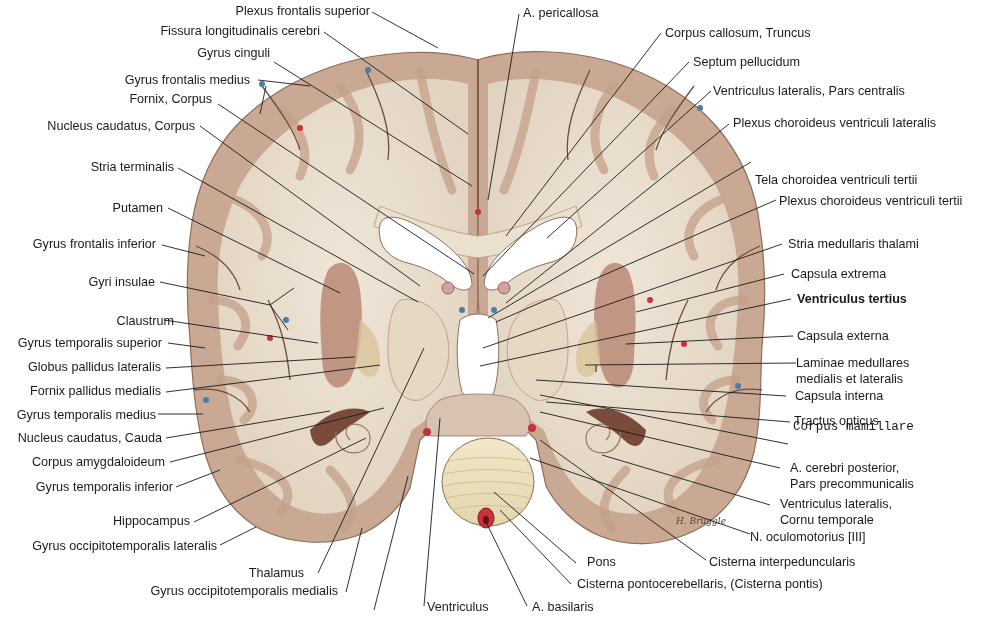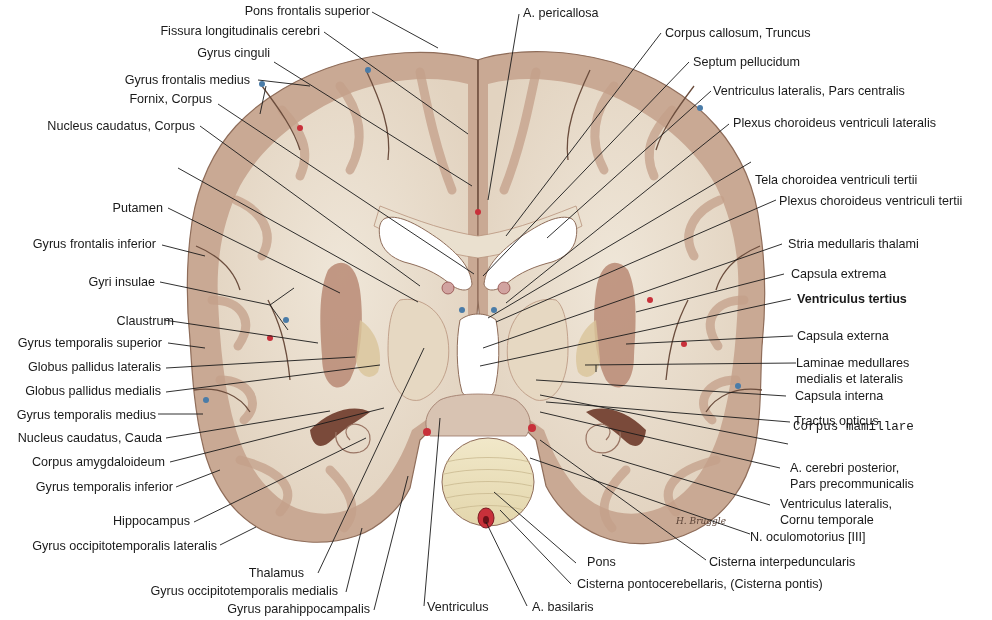--- a/index.html
+++ b/index.html
@@ -180,42 +180,42 @@
       <line x1="770" y1="505" x2="602" y2="455"></line>
       <line x1="750" y1="534" x2="530" y2="458"></line>
       <line x1="706" y1="560" x2="540" y2="440"></line>
       <line x1="576" y1="563" x2="494" y2="492"></line>
       <line x1="571" y1="584" x2="500" y2="510"></line>
       <line x1="527" y1="606" x2="486" y2="522"></line>
     </g>
   </svg>
 
   
-  <div class="lbl r" style="left:180px; top:4px; width:190px;">Pons frontalis superior</div>
+  <div class="lbl r" style="left:180px; top:4px; width:190px;">Plexus frontalis superior</div>
   <div class="lbl r" style="left:120px; top:24px; width:200px;">Fissura longitudinalis cerebri</div>
   <div class="lbl r" style="left:120px; top:46px; width:150px;">Gyrus cinguli</div>
   <div class="lbl r" style="left:60px; top:73px; width:190px;">Gyrus frontalis medius</div>
   <div class="lbl r" style="left:60px; top:92px; width:152px;">Fornix, Corpus</div>
   <div class="lbl r" style="left:0px; top:119px; width:195px;">Nucleus caudatus, Corpus</div>
+  <div class="lbl r" style="left:0px; top:160px; width:174px;">Stria terminalis</div>
   <div class="lbl r" style="left:0px; top:201px; width:163px;">Putamen</div>
   <div class="lbl r" style="left:0px; top:237px; width:156px;">Gyrus frontalis inferior</div>
   <div class="lbl r" style="left:0px; top:275px; width:155px;">Gyri insulae</div>
   <div class="lbl r" style="left:15px; top:314px; width:159px;">Claustrum</div>
   <div class="lbl r" style="left:0px; top:336px; width:162px;">Gyrus temporalis superior</div>
   <div class="lbl r" style="left:0px; top:360px; width:161px;">Globus pallidus lateralis</div>
-  <div class="lbl r" style="left:0px; top:384px; width:161px;">Globus pallidus medialis</div>
+  <div class="lbl r" style="left:0px; top:384px; width:161px;">Fornix pallidus medialis</div>
   <div class="lbl r" style="left:0px; top:408px; width:156px;">Gyrus temporalis medius</div>
   <div class="lbl r" style="left:0px; top:431px; width:162px;">Nucleus caudatus, Cauda</div>
   <div class="lbl r" style="left:0px; top:455px; width:165px;text-align:right;">Corpus amygdaloideum</div>
   <div class="lbl r" style="left:0px; top:514px; width:190px;">Hippocampus</div>
   <div class="lbl r" style="left:0px; top:480px; width:173px;">Gyrus temporalis inferior</div>
   <div class="lbl r" style="left:0px; top:539px; width:217px;">Gyrus occipitotemporalis lateralis</div>
   <div class="lbl r" style="left:150px; top:566px; width:154px;">Thalamus</div>
   <div class="lbl r" style="left:100px; top:584px; width:238px;">Gyrus occipitotemporalis medialis</div>
-  <div class="lbl r" style="left:150px; top:602px; width:220px;">Gyrus parahippocampalis</div>
   <div class="lbl l" style="left:427px; top:600px;">Ventriculus</div>
 
   
   <div class="lbl l" style="left:523px; top:6px;">A. pericallosa</div>
   <div class="lbl l" style="left:665px; top:26px;">Corpus callosum, Truncus</div>
   <div class="lbl l" style="left:693px; top:55px;">Septum pellucidum</div>
   <div class="lbl l" style="left:713px; top:84px;">Ventriculus lateralis, Pars centralis</div>
   <div class="lbl l" style="left:733px; top:116px;">Plexus choroideus ventriculi lateralis</div>
   <div class="lbl l" style="left:755px; top:173px;">Tela choroidea ventriculi tertii</div>
   <div class="lbl l" style="left:779px; top:194px;">Plexus choroideus ventriculi tertii</div>

